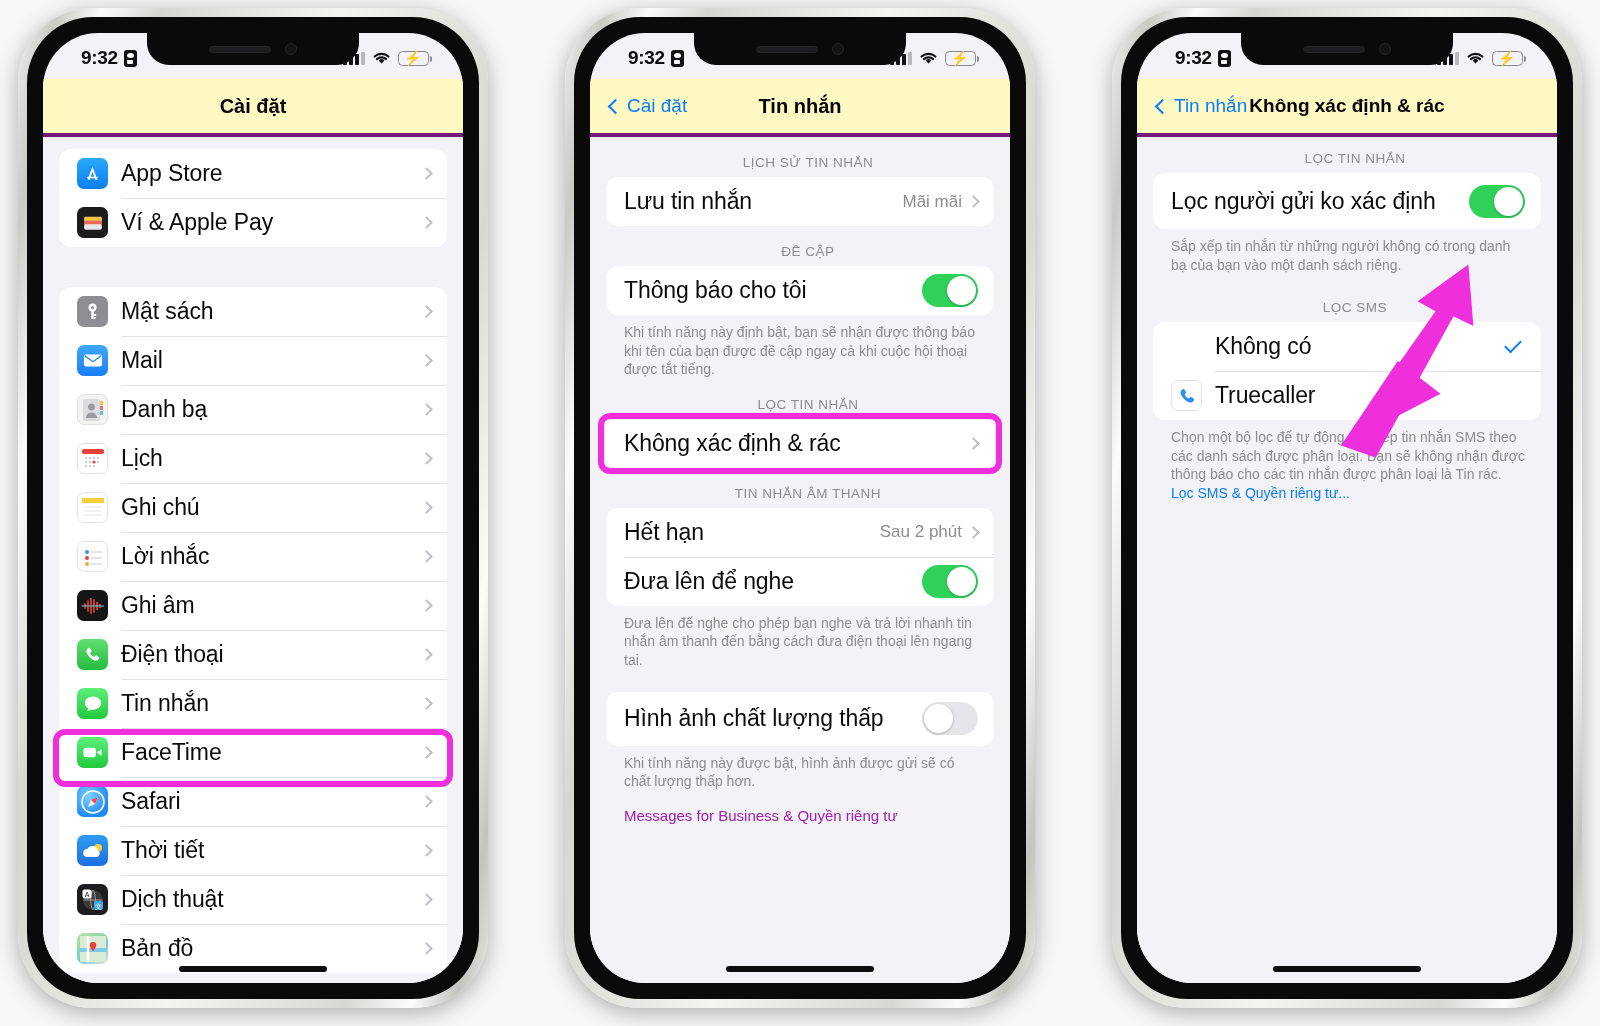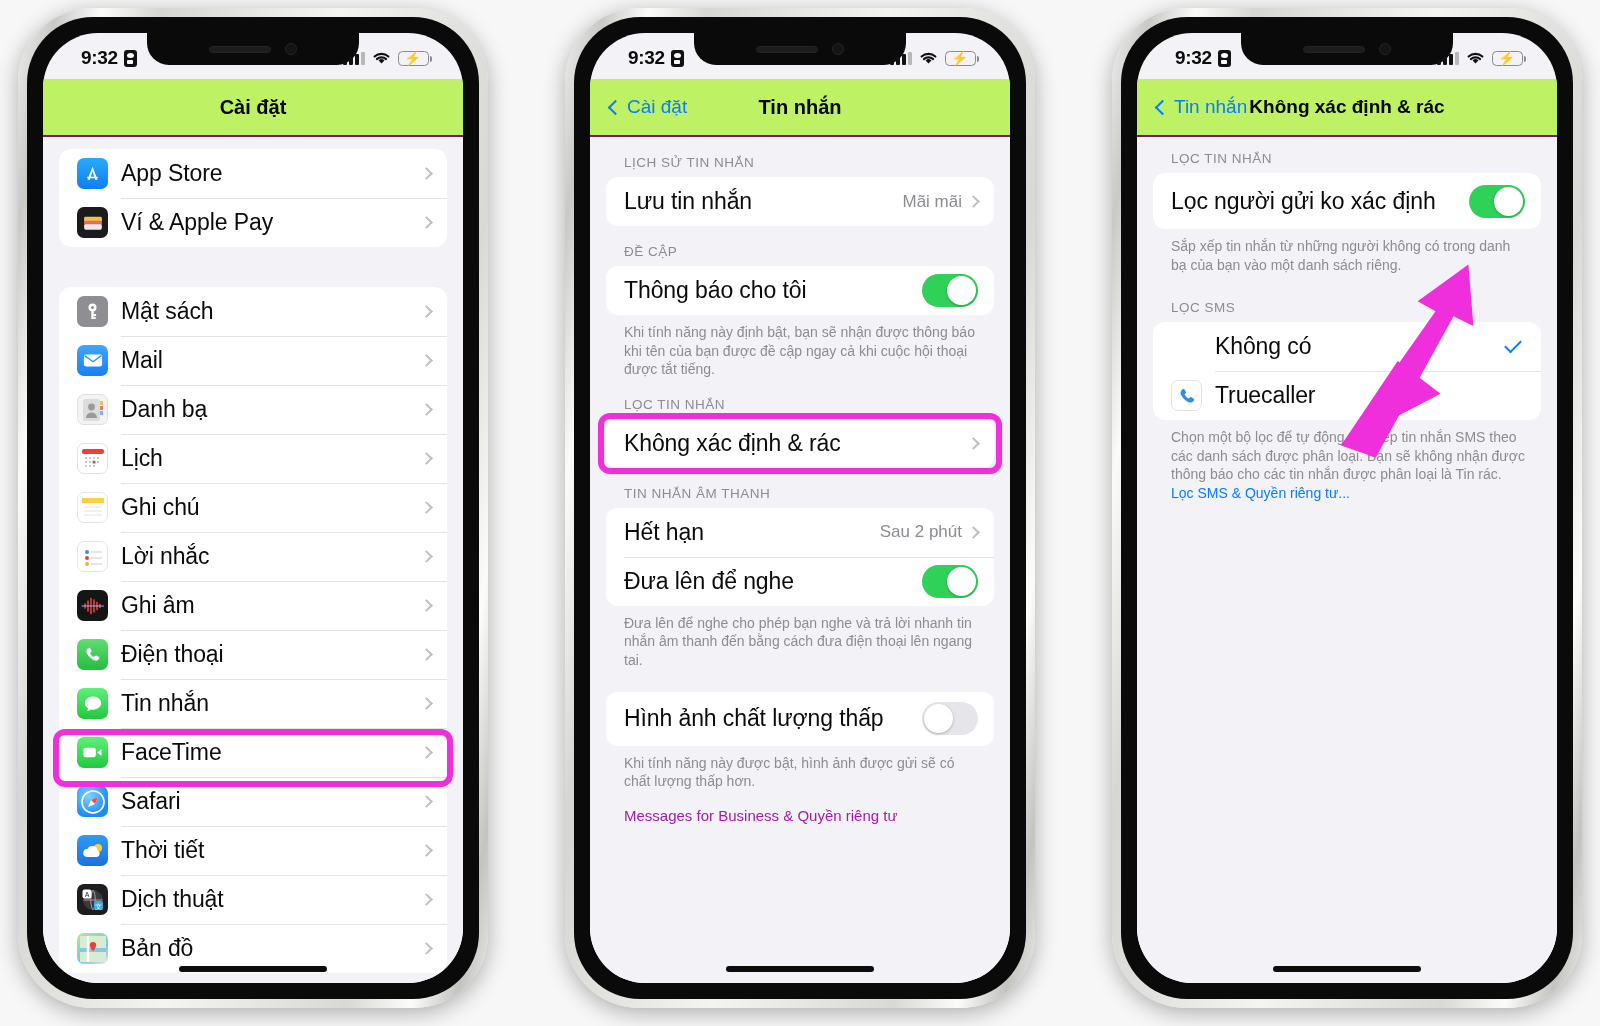--- a/index.html
+++ b/index.html
@@ -111,24 +111,24 @@
   .batt .fill { height: 100%; width: 58%; background:#f7d33e; border-radius: 2.5px; }
   .batt .bolt {
     position:absolute; left:50%; top:50%; transform:translate(-50%,-50%);
     font-size: 14px; line-height: 1; color:#111; font-weight:900;
   }
 
   
   .navbar {
     position: relative; z-index: 10;
     height: 58px;
-    background: #bef264;
+    background: #fef9c3;
     display: flex; align-items: center;
     padding: 0 20px;
-    border-bottom: 2px solid #701a75;
+    border-bottom: 4px solid #701a75;
   }
   .nav-back {
     display: flex; align-items: center; gap: 4px;
     color: #0a7cff; font-size: 19px; white-space: nowrap;
   }
   .nav-back .chev-l {
     display: inline-block; width: 11px; height: 11px;
     border-left: 2.6px solid #0a7cff; border-bottom: 2.6px solid #0a7cff;
     transform: rotate(45deg); margin-right: 2px; margin-top: 1px;
   }
@@ -142,21 +142,21 @@
   .content {
     position: relative;
     height: calc(100% - 104px);
     background: #f2f2f7;
     overflow: hidden;
     padding-bottom: 6px;
   }
 
   .sec-header {
     font-size: 13.5px; color: #8c8c91; letter-spacing: .5px;
-    padding: 18px 18px 7px 34px; text-transform: uppercase;
+    padding: 18px 18px 7px 34px; text-transform: uppercase; text-align: center;
   }
   .sec-footer {
     font-size: 14px; color: #8c8c91; line-height: 1.33;
     padding: 8px 28px 0 34px;
   }
   .sec-footer .link { color: #0a7cff; display: block; }
   .link-row {
     font-size: 15px; color: #a21caf;
     padding: 16px 28px 0 34px;
   }

